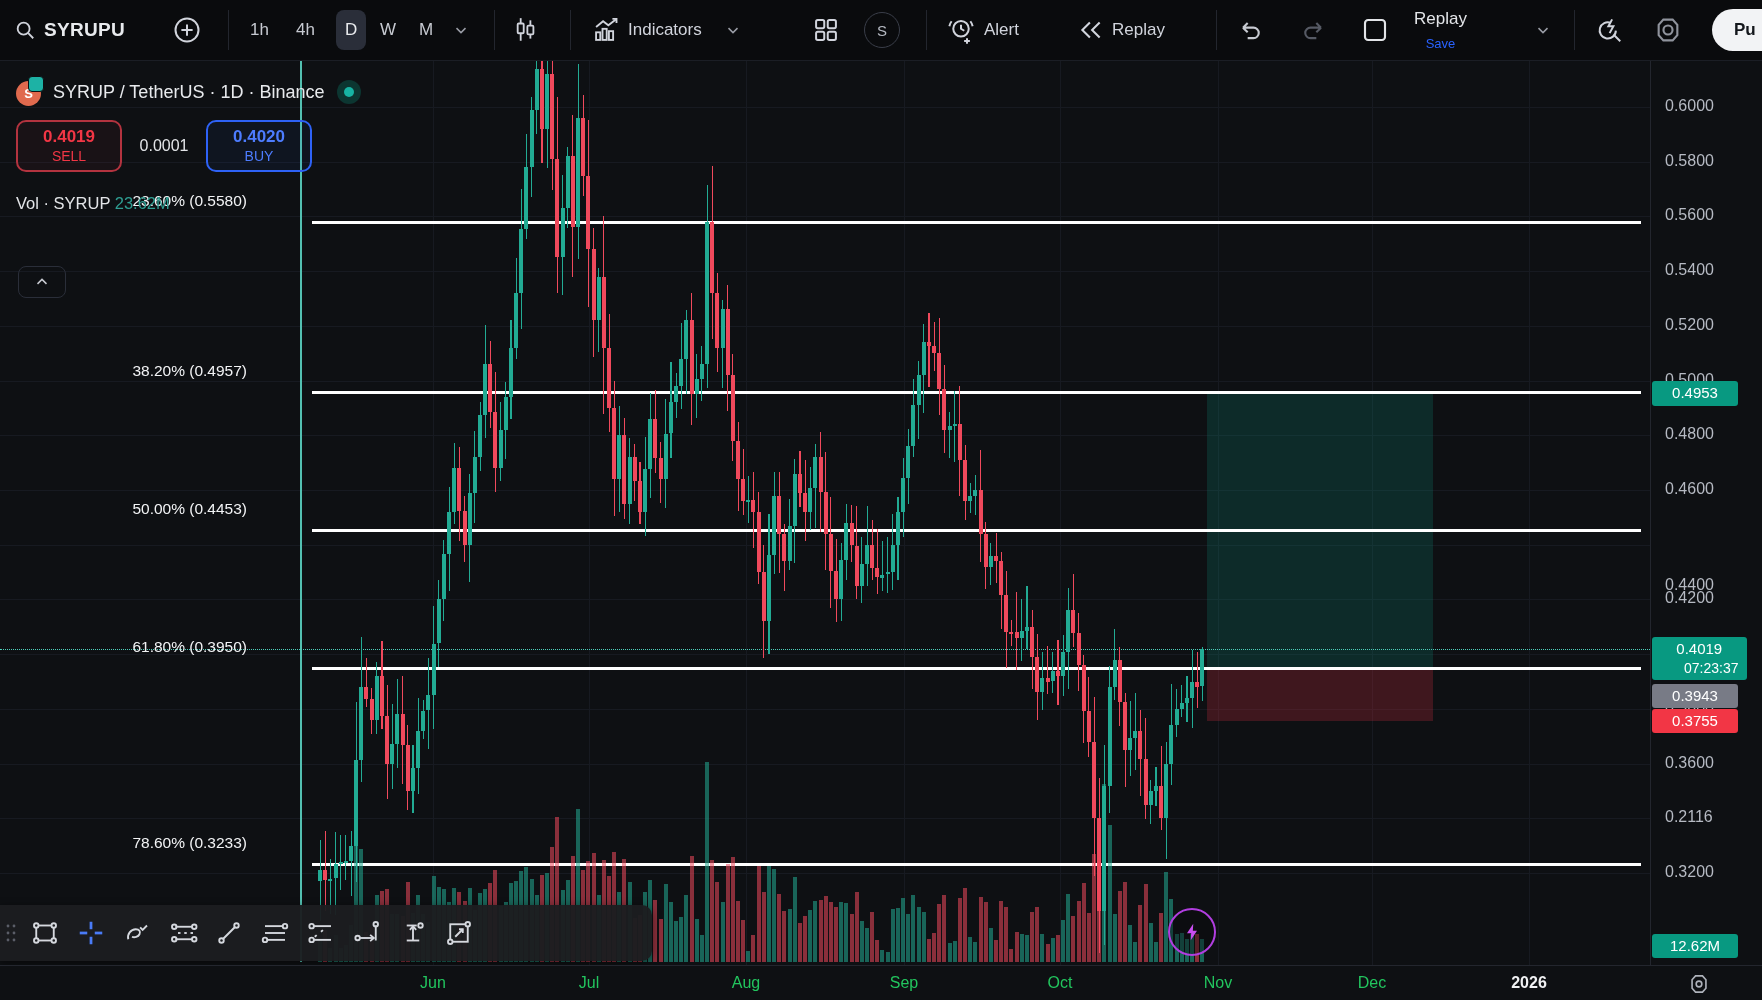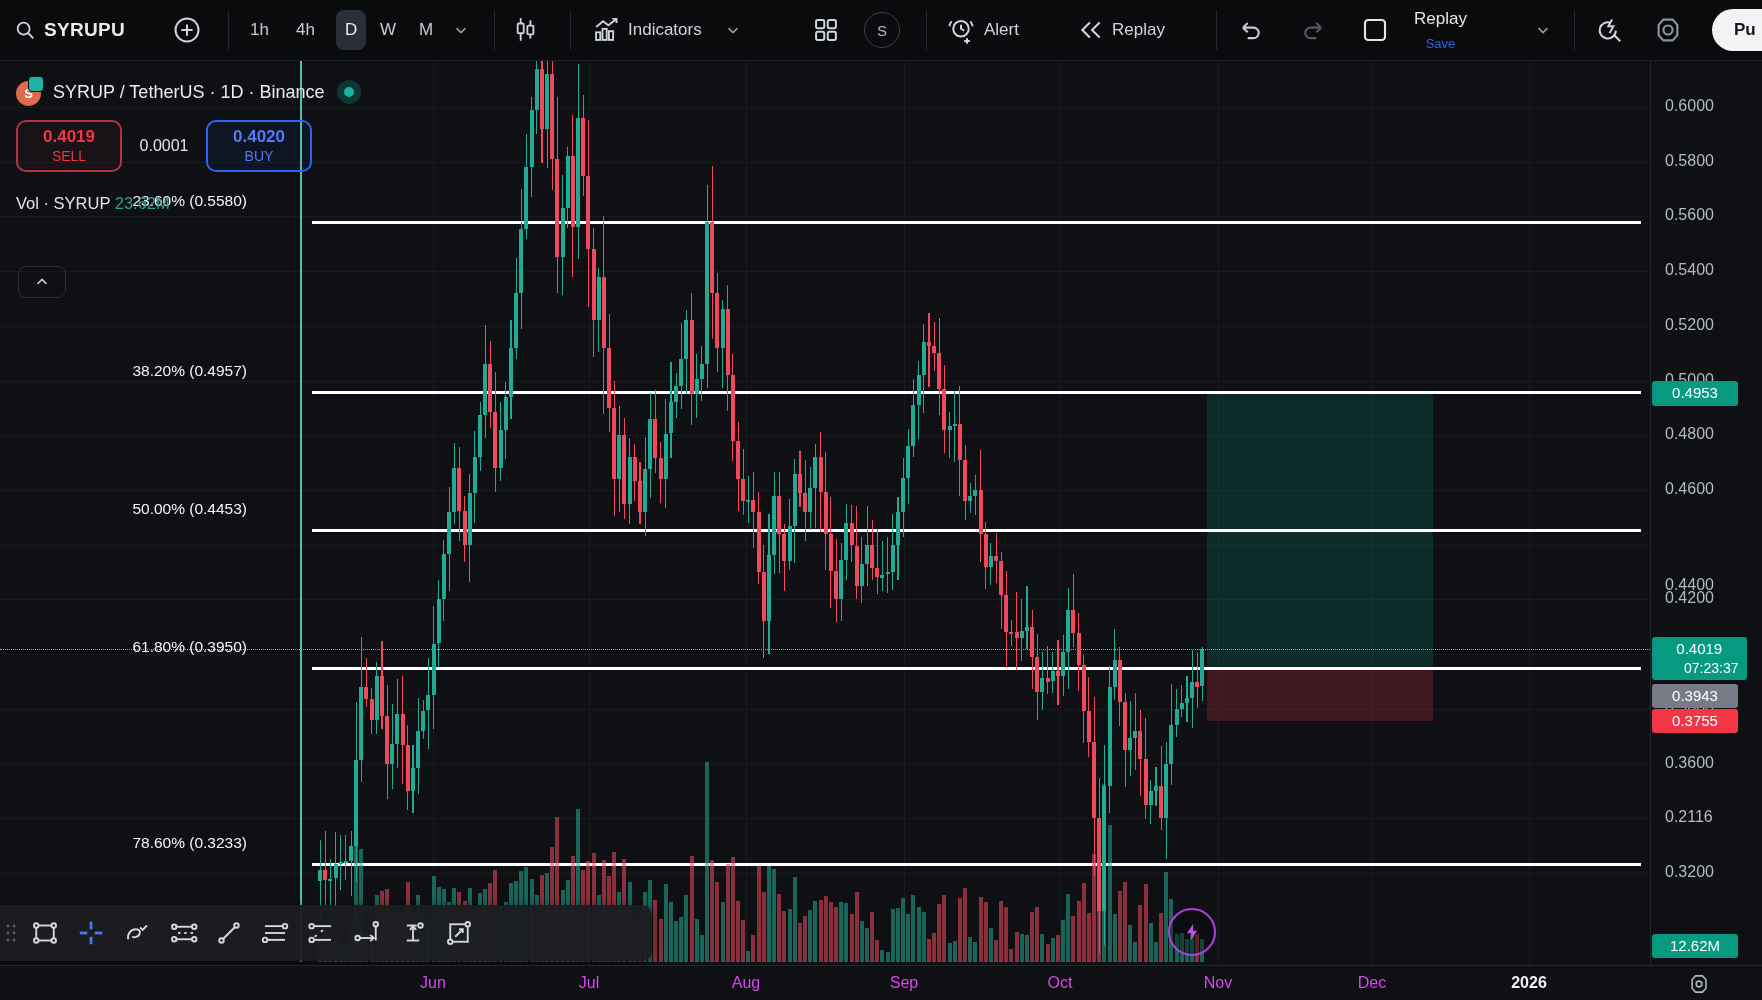--- a/index.html
+++ b/index.html
@@ -31,21 +31,21 @@
               border-left:1px solid #23262e;background:#0e1013;}
   .time-axis{position:absolute;left:0;top:905px;width:1762px;height:35px;
              border-top:1px solid #23262e;background:#0e1013;}
   .gline-h{position:absolute;left:0;width:1650px;height:1px;background:#171a21;}
   .gline-v{position:absolute;top:0;width:1px;height:905px;background:#171a21;}
   .fibline{position:absolute;height:3px;background:#ffffff;}
   .fiblabel{position:absolute;width:247px;text-align:right;font-size:15.5px;color:#f2f3f5;}
   .tick{position:absolute;left:14px;font-size:16px;color:#b6bac3;}
   .badge{position:absolute;left:1px;min-width:86px;border-radius:3px;color:#fff;
          font-size:15px;text-align:center;padding:2px 8px;box-sizing:border-box;line-height:1.35;}
-  .month{position:absolute;top:8px;transform:translateX(-50%);font-size:16px;color:#d946ef;}
+  .month{position:absolute;top:8px;transform:translateX(-50%);font-size:16px;color:#22c55e;}
   .month.year{color:#f0f1f3;font-weight:bold;}
   .candle,.vbar,.wick{position:absolute;}
   .dotline{position:absolute;left:0;width:1650px;height:0;border-top:1.5px dotted #4fd1bd;}
   .vline-draw{position:absolute;top:0;height:902px;width:1.5px;background:#53c0b1;}
   .posbox{position:absolute;}
   .legend{position:absolute;left:16px;top:18px;z-index:20;}
   .lrow1{display:flex;align-items:center;gap:9px;}
   .coin{position:relative;width:28px;height:28px;}
   .coin .c1{position:absolute;left:0;top:3px;width:25px;height:25px;border-radius:50%;
             background:#e06a4e;color:#fff;font-size:13px;font-weight:bold;display:flex;

